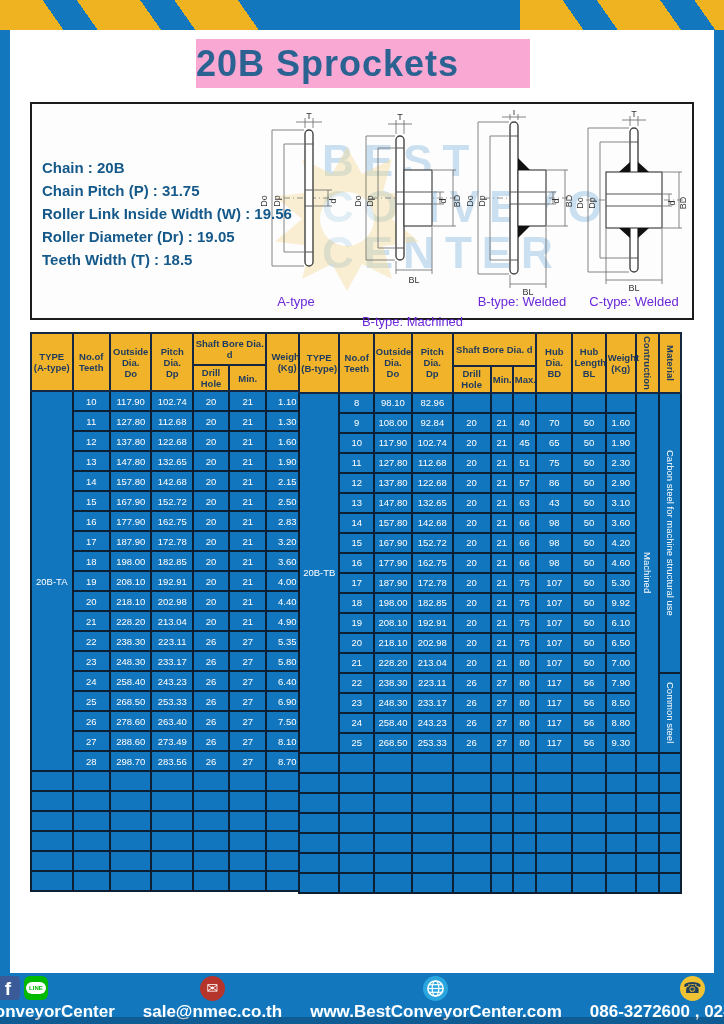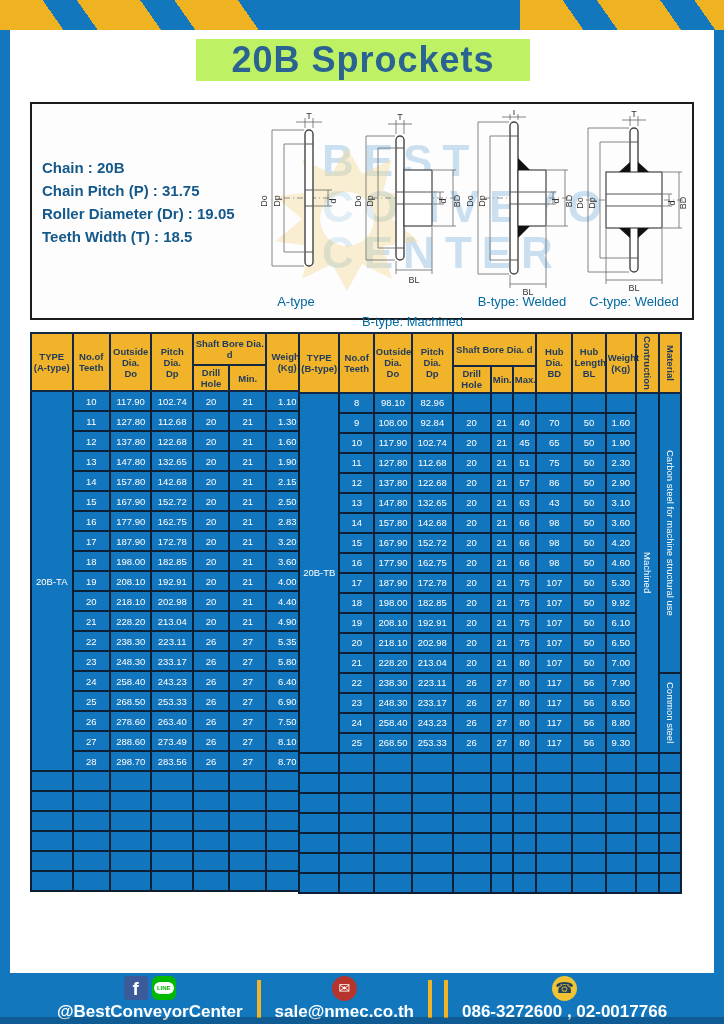--- a/index.html
+++ b/index.html
@@ -3,34 +3,34 @@
 <meta charset="utf-8">
 <style>
   html,body{margin:0;padding:0;}
   body{font-family:"Liberation Sans",sans-serif;background:#e8e8e8;}
   .page{position:relative;width:724px;height:1024px;background:#1377bd;overflow:hidden;}
   .page::after{content:'';position:absolute;left:0;right:0;bottom:0;height:7px;background:rgba(0,0,0,0.22);}
   .stripes{position:absolute;top:0;height:30px;background:repeating-linear-gradient(55deg,#efb321 0 52px,rgba(0,0,0,0) 52px 80px);}
   .stripes.left{left:0;width:268px;}
   .stripes.right{right:0;width:204px;}
   .content{position:absolute;top:30px;left:10px;right:10px;bottom:51px;background:#ffffff;}
-  .title-box{position:absolute;left:186px;top:9px;width:334px;height:42px;background:#bef264;
-    display:flex;align-items:center;justify-content:center;}
+  .title-box{position:absolute;left:186px;top:9px;width:334px;height:49px;background:#f9a8d4;
+    display:flex;align-items:center;}
   .title-box h1{margin:0;font-size:36px;font-weight:bold;color:#2a6292;letter-spacing:1px;}
   
   .panel{position:absolute;left:20px;top:72px;width:660px;height:214px;border:2px solid #1c1c1c;background:#fdfdfd;}
   .watermark{position:absolute;left:290px;top:34px;width:370px;color:rgba(99,166,215,0.33);
     font-weight:bold;font-size:44px;letter-spacing:10px;line-height:46px;z-index:0;user-select:none;}
   .wm-gear{position:absolute;left:240px;top:40px;z-index:0;opacity:0.45;}
   .specs{position:absolute;left:10px;top:52px;z-index:2;}
   .specs div{font-size:15px;font-weight:bold;color:#14598a;line-height:23px;}
   .diagrams{position:absolute;left:0;top:0;right:0;bottom:0;z-index:1;}
   .dg{position:absolute;top:6px;}
   .dg svg{display:block;}
-  .captions span{position:absolute;top:190px;font-size:13px;color:#0369a1;text-align:center;}
+  .captions span{position:absolute;top:190px;font-size:13px;color:#6d28d9;text-align:center;}
   svg .ln{stroke:#555;stroke-width:1;fill:none;}
   svg .plate{fill:#ffffff;stroke:#444;stroke-width:1.4;}
   svg .hub{fill:#ffffff;stroke:#444;stroke-width:1.2;}
   svg .dash{stroke:#777;stroke-width:0.8;stroke-dasharray:6 3 1 3;}
   svg .dim{stroke:#666;stroke-width:0.8;}
   svg text{font-family:"Liberation Sans",sans-serif;font-size:9px;fill:#333;}
   svg .weld{fill:#111;}
   
   .tbl{position:absolute;top:302px;border-collapse:collapse;table-layout:fixed;}
   .tbl-a{left:20px;width:279px;}
@@ -78,20 +78,21 @@
         <div>CENTER</div>
       </div>
       <svg class="wm-gear" width="150" height="150" viewBox="0 0 100 100">
         <polygon points="50,2 60,20 80,10 74,32 98,35 80,50 98,65 74,68 80,90 60,80 50,98 40,80 20,90 26,68 2,65 20,50 2,35 26,32 20,10 40,20" fill="#f6dd9d"></polygon>
         <circle cx="50" cy="50" r="18" fill="#fdfdfd"></circle>
       </svg>
 
       <div class="specs">
         <div>Chain  : 20B</div>
         <div>Chain Pitch (P)  :  31.75</div>
+        <div>Roller Link Inside Width (W)  :  19.56</div>
         <div>Roller Diameter (Dr)  : 19.05</div>
         <div>Teeth Width (T)  :  18.5</div>
       </div>
 
       <div class="diagrams">
 
         <div class="dg" style="left:218px;">
           <svg width="95" height="176" viewBox="0 0 95 176">
             <line class="dash" x1="34" y1="88" x2="82" y2="88"></line>
             <rect class="plate" x="55" y="20" width="8" height="136" rx="4"></rect>
@@ -845,20 +846,34 @@
     <div class="fdiv"></div>
     <div class="fseg">
       <div class="ficons">
           <div class="icon-round icon-mail">
             <span>✉</span>
           </div>
         </div>
       <div class="ftext">sale@nmec.co.th</div>
     </div>
     <div class="fdiv"></div>
+    <div class="fseg">
+      <div class="ficons">
+        <div class="icon-round icon-globe">
+          <svg width="19" height="19" viewBox="0 0 20 20">
+            <circle cx="10" cy="10" r="8" fill="none" stroke="#fff" stroke-width="1.6"></circle>
+            <ellipse cx="10" cy="10" rx="3.5" ry="8" fill="none" stroke="#fff" stroke-width="1.3"></ellipse>
+            <line x1="2" y1="10" x2="18" y2="10" stroke="#fff" stroke-width="1.3"></line>
+            <line x1="3.2" y1="6" x2="16.8" y2="6" stroke="#fff" stroke-width="1.3"></line>
+            <line x1="3.2" y1="14" x2="16.8" y2="14" stroke="#fff" stroke-width="1.3"></line>
+          </svg>
+        </div>
+      </div>
+      <div class="ftext">www.BestConveyorCenter.com</div>
+    </div>
     <div class="fdiv"></div>
     <div class="fseg">
       <div class="ficons">
           <div class="icon-round icon-phone">
             <span>☎</span>
           </div>
         </div>
       <div class="ftext">086-3272600 , 02-0017766</div>
     </div>
   </div>

